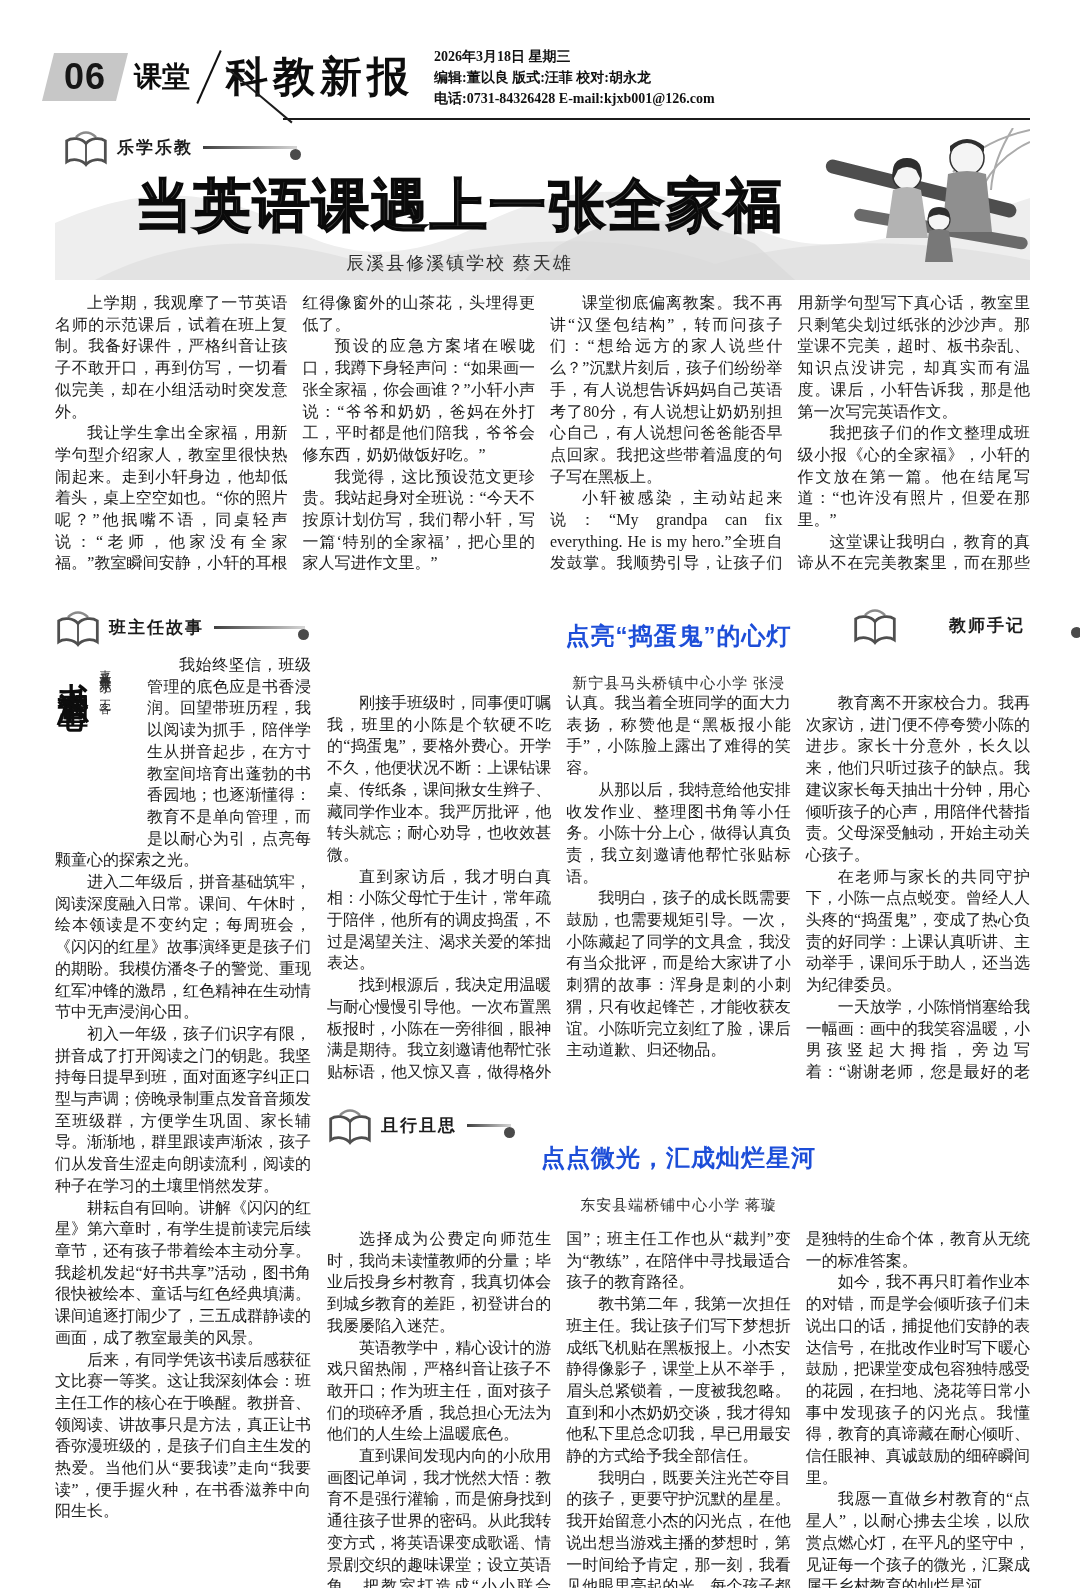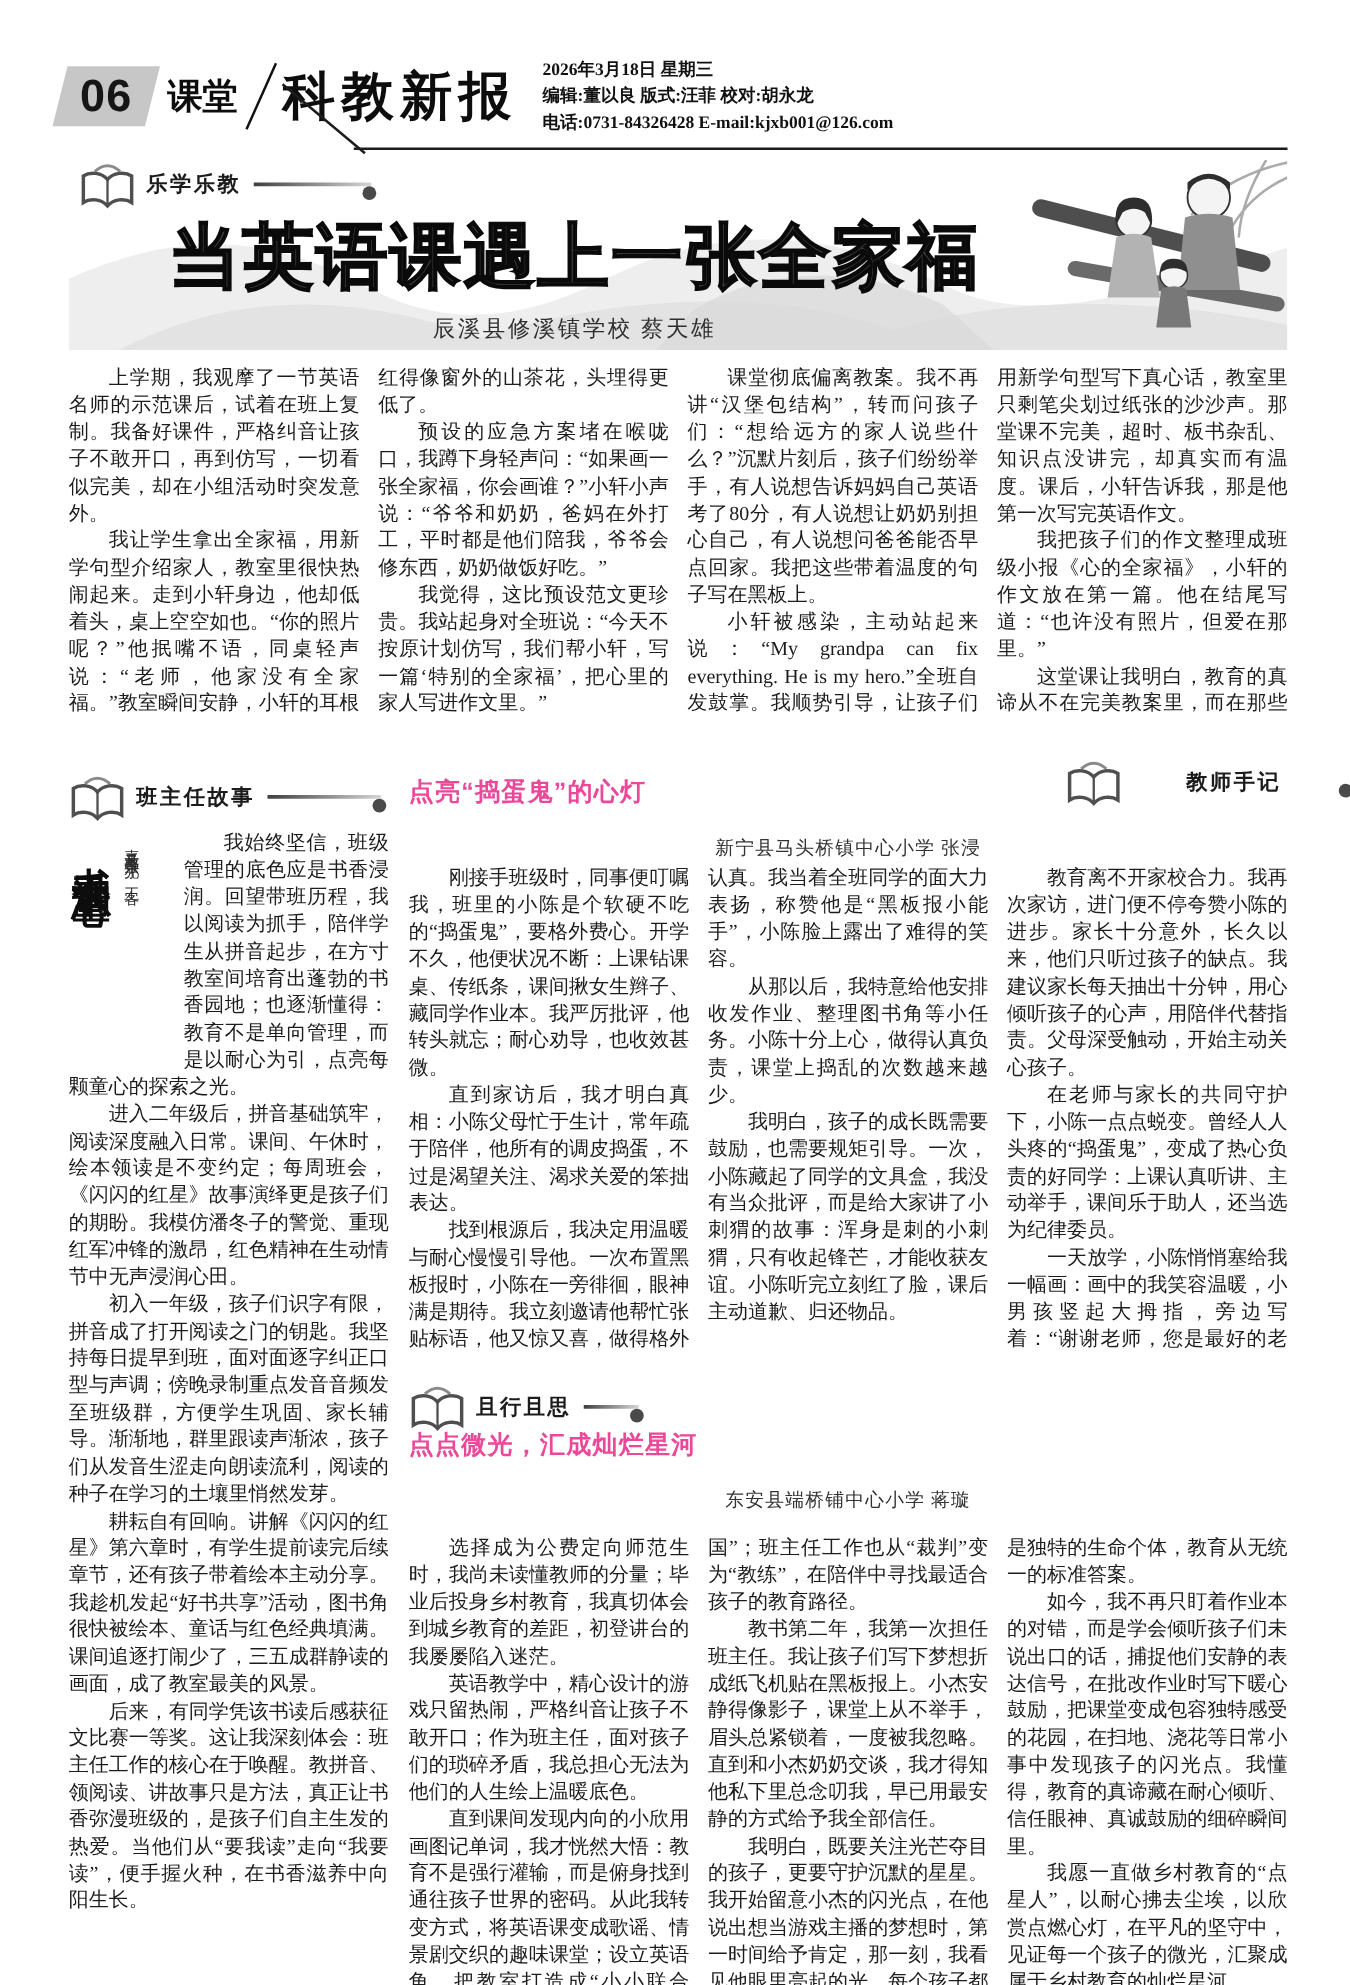--- a/index.html
+++ b/index.html
@@ -33,29 +33,29 @@
   .feature-headline-wrap { position:absolute; top:40px; left:32px; width:745px; text-align:center; }
   .feature-title { font-family:Liberation Sans, sans-serif; font-weight:900; font-size:57px; letter-spacing:2px; color:#404040; -webkit-text-stroke:1.6px #0a0a0a; white-space:nowrap; }
   .feature-byline { margin-top:6px; font-size:18px; letter-spacing:2px; color:#2e2e2e; }
 
   .body-text { font-size:16px; line-height:21.7px; text-align:justify; color:#1c1c1c; }
   .body-text p { text-indent:2em; }
   .feature-body { margin:12px 50px 0 55px; height:296px; column-count:4; column-gap:15px; overflow:hidden; }
 
   
   .section2 { margin:18px 50px 0 55px; display:grid; grid-template-columns:256px 1fr; column-gap:16px; }
-  .left-col .badge { width:256px; margin-top:14px; }
+  .left-col .badge { width:256px; margin-top:4px; }
   .left-article { margin-top:4px; height:908px; overflow:hidden; }
   .vtitle-block { float:left; width:92px; height:178px; display:flex; padding:4px 6px 0 0; }
   .vtitle { writing-mode:vertical-rl; text-orientation:upright; font-size:31px; font-weight:900; letter-spacing:4px; line-height:1.15; color:#0d0d0d; }
   .vbyline { writing-mode:vertical-rl; text-orientation:upright; font-size:12px; letter-spacing:2px; color:#2b2b2b; margin-left:3px; padding-top:2px; }
 
   .mid-header { position:relative; height:86px; }
   .mid-header .badge { position:absolute; right:0; top:2px; width:178px;gap:43px; }
-  .article-title { font-family:"Liberation Sans","DejaVu Sans",sans-serif; font-weight:900; font-size:20px; letter-spacing:1px; color:#ec4899; padding-top:14px; }
+  .article-title { text-align:center; font-family:"Liberation Sans","DejaVu Sans",sans-serif; font-weight:900; font-size:24px; letter-spacing:1px; color:#1d4ed8; padding-top:14px; }
   .article-byline { text-align:center; font-size:15px; color:#333; margin-top:22px; letter-spacing:1px; }
   .mid-body { height:402px; column-count:3; column-gap:15px; overflow:hidden; }
 
   .bottom-header { position:relative; height:110px; margin-top:14px; }
   .bottom-header .badge { position:absolute; left:0; top:0; width:190px; }
   .bottom-header .article-title { padding-top:34px; }
   .bottom-body { height:388px; column-count:3; column-gap:15px; overflow:hidden; margin-top:10px; }
 </style>
 </head>
 <body>
@@ -165,21 +165,21 @@
             <path d="M25 14 L25 37" stroke="#4f4f4f" stroke-width="2"></path>
           </svg>
           <span class="badge-label">教师手记</span>
           <span class="badge-line"></span>
         </div>
       </div>
       <div class="mid-body body-text">
           <p>刚接手班级时，同事便叮嘱我，班里的小陈是个软硬不吃的“捣蛋鬼”，要格外费心。开学不久，他便状况不断：上课钻课桌、传纸条，课间揪女生辫子、藏同学作业本。我严厉批评，他转头就忘；耐心劝导，也收效甚微。</p>
           <p>直到家访后，我才明白真相：小陈父母忙于生计，常年疏于陪伴，他所有的调皮捣蛋，不过是渴望关注、渴求关爱的笨拙表达。</p>
           <p>找到根源后，我决定用温暖与耐心慢慢引导他。一次布置黑板报时，小陈在一旁徘徊，眼神满是期待。我立刻邀请他帮忙张贴标语，他又惊又喜，做得格外认真。我当着全班同学的面大力表扬，称赞他是“黑板报小能手”，小陈脸上露出了难得的笑容。</p>
-          <p>从那以后，我特意给他安排收发作业、整理图书角等小任务。小陈十分上心，做得认真负责，课堂上捣乱的次数越来越少。</p>
+          <p>从那以后，我特意给他安排收发作业、整理图书角等小任务。小陈十分上心，做得认真负责，我立刻邀请他帮忙张贴标语。</p>
           <p>我明白，孩子的成长既需要鼓励，也需要规矩引导。一次，小陈藏起了同学的文具盒，我没有当众批评，而是给大家讲了小刺猬的故事：浑身是刺的小刺猬，只有收起锋芒，才能收获友谊。小陈听完立刻红了脸，课后主动道歉、归还物品。</p>
           <p>教育离不开家校合力。我再次家访，进门便不停夸赞小陈的进步。家长十分意外，长久以来，他们只听过孩子的缺点。我建议家长每天抽出十分钟，用心倾听孩子的心声，用陪伴代替指责。父母深受触动，开始主动关心孩子。</p>
           <p>在老师与家长的共同守护下，小陈一点点蜕变。曾经人人头疼的“捣蛋鬼”，变成了热心负责的好同学：上课认真听讲、主动举手，课间乐于助人，还当选为纪律委员。</p>
           <p>一天放学，小陈悄悄塞给我一幅画：画中的我笑容温暖，小男孩竖起大拇指，旁边写着：“谢谢老师，您是最好的老师。”那一刻我深深懂得，没有天生顽劣的孩子，只要用爱浇灌、用心等待，每一颗童心都能绽放最美的光彩。</p>
         </div>
 
       <div class="bottom-header">
         <div class="badge">
           <svg class="book-icon" viewBox="0 0 50 42">
             <path d="M14 7 Q25 -3 36 7" fill="none" stroke="#8a8a8a" stroke-width="2.5"></path>

